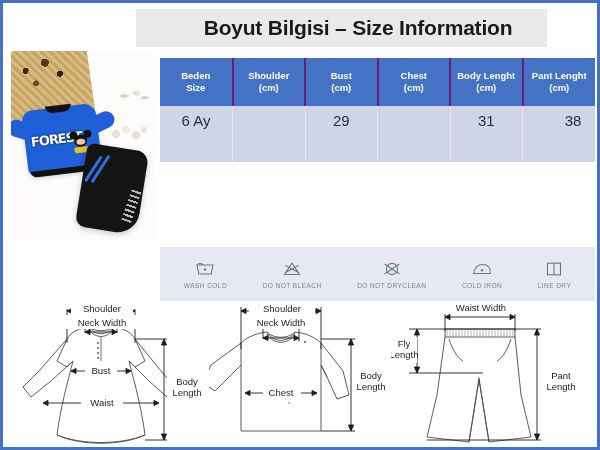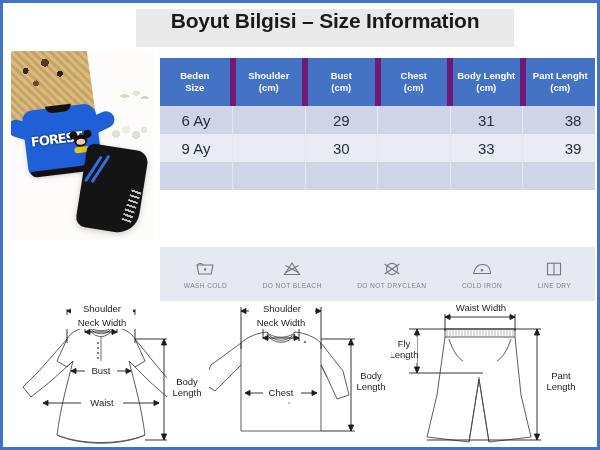--- a/index.html
+++ b/index.html
@@ -22,21 +22,23 @@
 
   
   #title-banner {
     position: absolute;
     left: 133px;
     top: 6px;
     width: 378px;
     height: 38px;
     background: #E9E9E9;
     display: flex;
+    align-items: center;
     justify-content: center;
+    padding-left: 33px;
   }
   #title-text {
     font-size: 21px;
     font-weight: 700;
     color: #1a1a1a;
     letter-spacing: -0.2px;
     white-space: nowrap;
   }
 
   
@@ -201,21 +203,21 @@
     table-layout: fixed;
   }
   #size-table th {
     background: #4472C4;
     color: #ffffff;
     font-size: 9.5px;
     font-weight: 700;
     text-align: center;
     padding: 6px 1px;
     line-height: 1.25;
-    border-right: 6px solid #701a75;
+    border-right: 2px solid #701a75;
     height: 36px;
     vertical-align: middle;
   }
   #size-table th:last-child { border-right: none; }
   #size-table td {
     font-size: 15px;
     color: #23303f;
     text-align: center;
     height: 28px;
     padding: 0;
@@ -338,28 +340,20 @@
     </thead>
     <tbody>
       <tr class="odd">
         <td>6 Ay</td>
         <td></td>
         <td>29</td>
         <td></td>
         <td>31</td>
         <td>38</td>
       </tr>
-      <tr class="even">
-        <td>9 Ay</td>
-        <td></td>
-        <td>30</td>
-        <td></td>
-        <td>33</td>
-        <td>39</td>
-      </tr>
       <tr class="odd">
         <td></td>
         <td></td>
         <td></td>
         <td></td>
         <td></td>
         <td></td>
       </tr>
     </tbody>
   </table>

